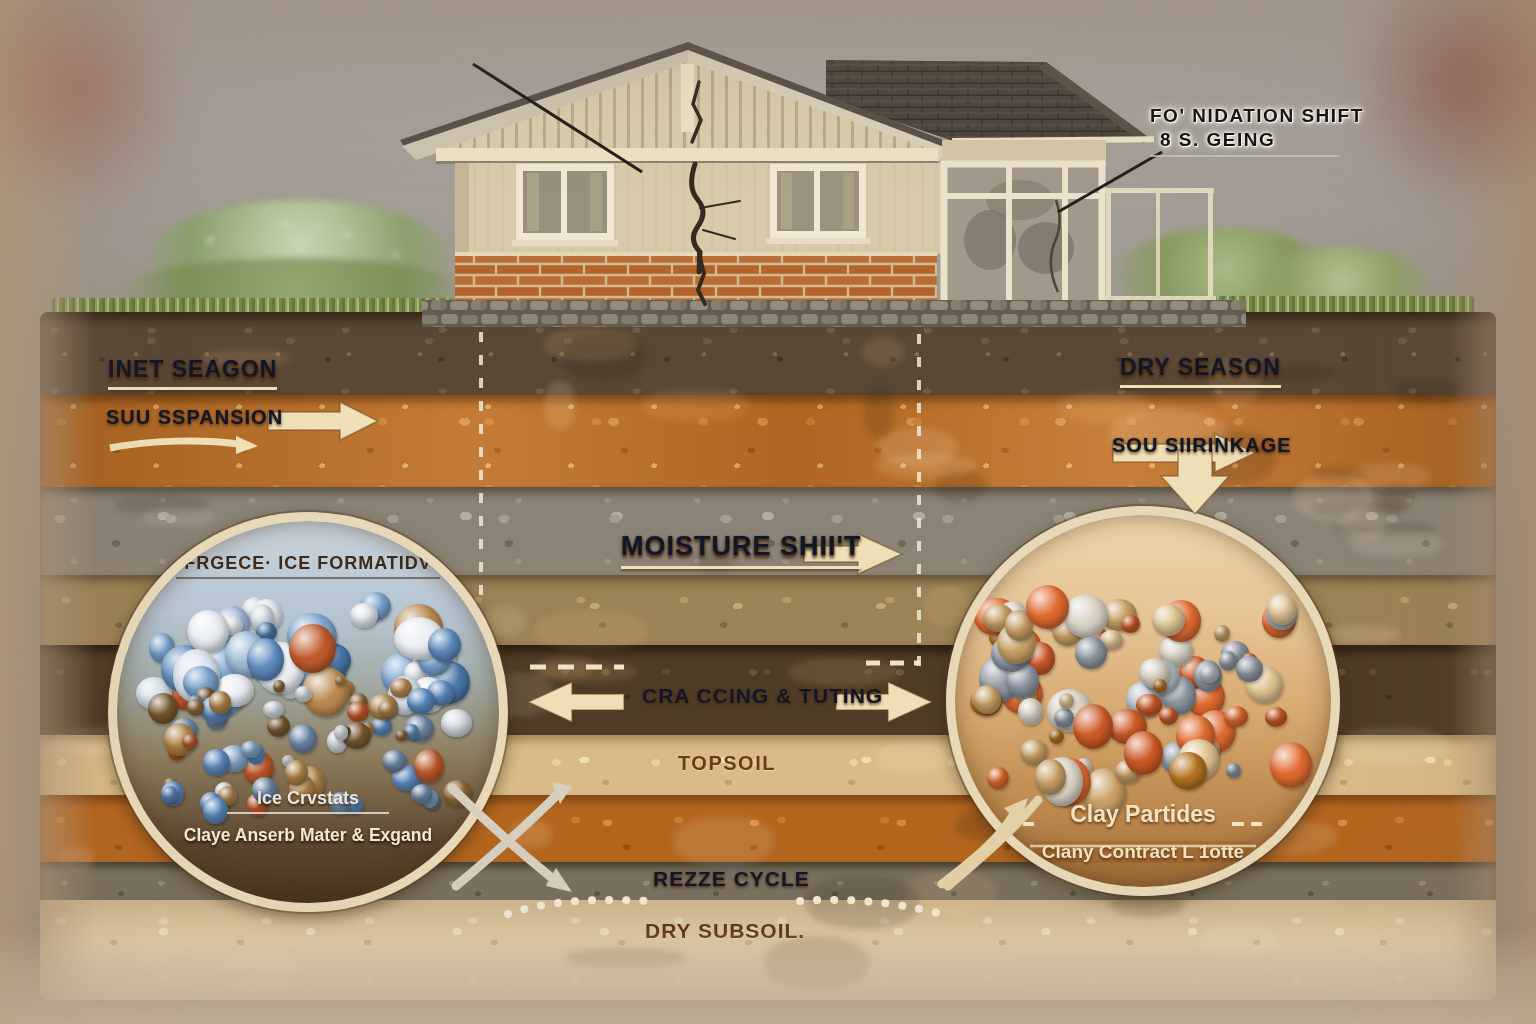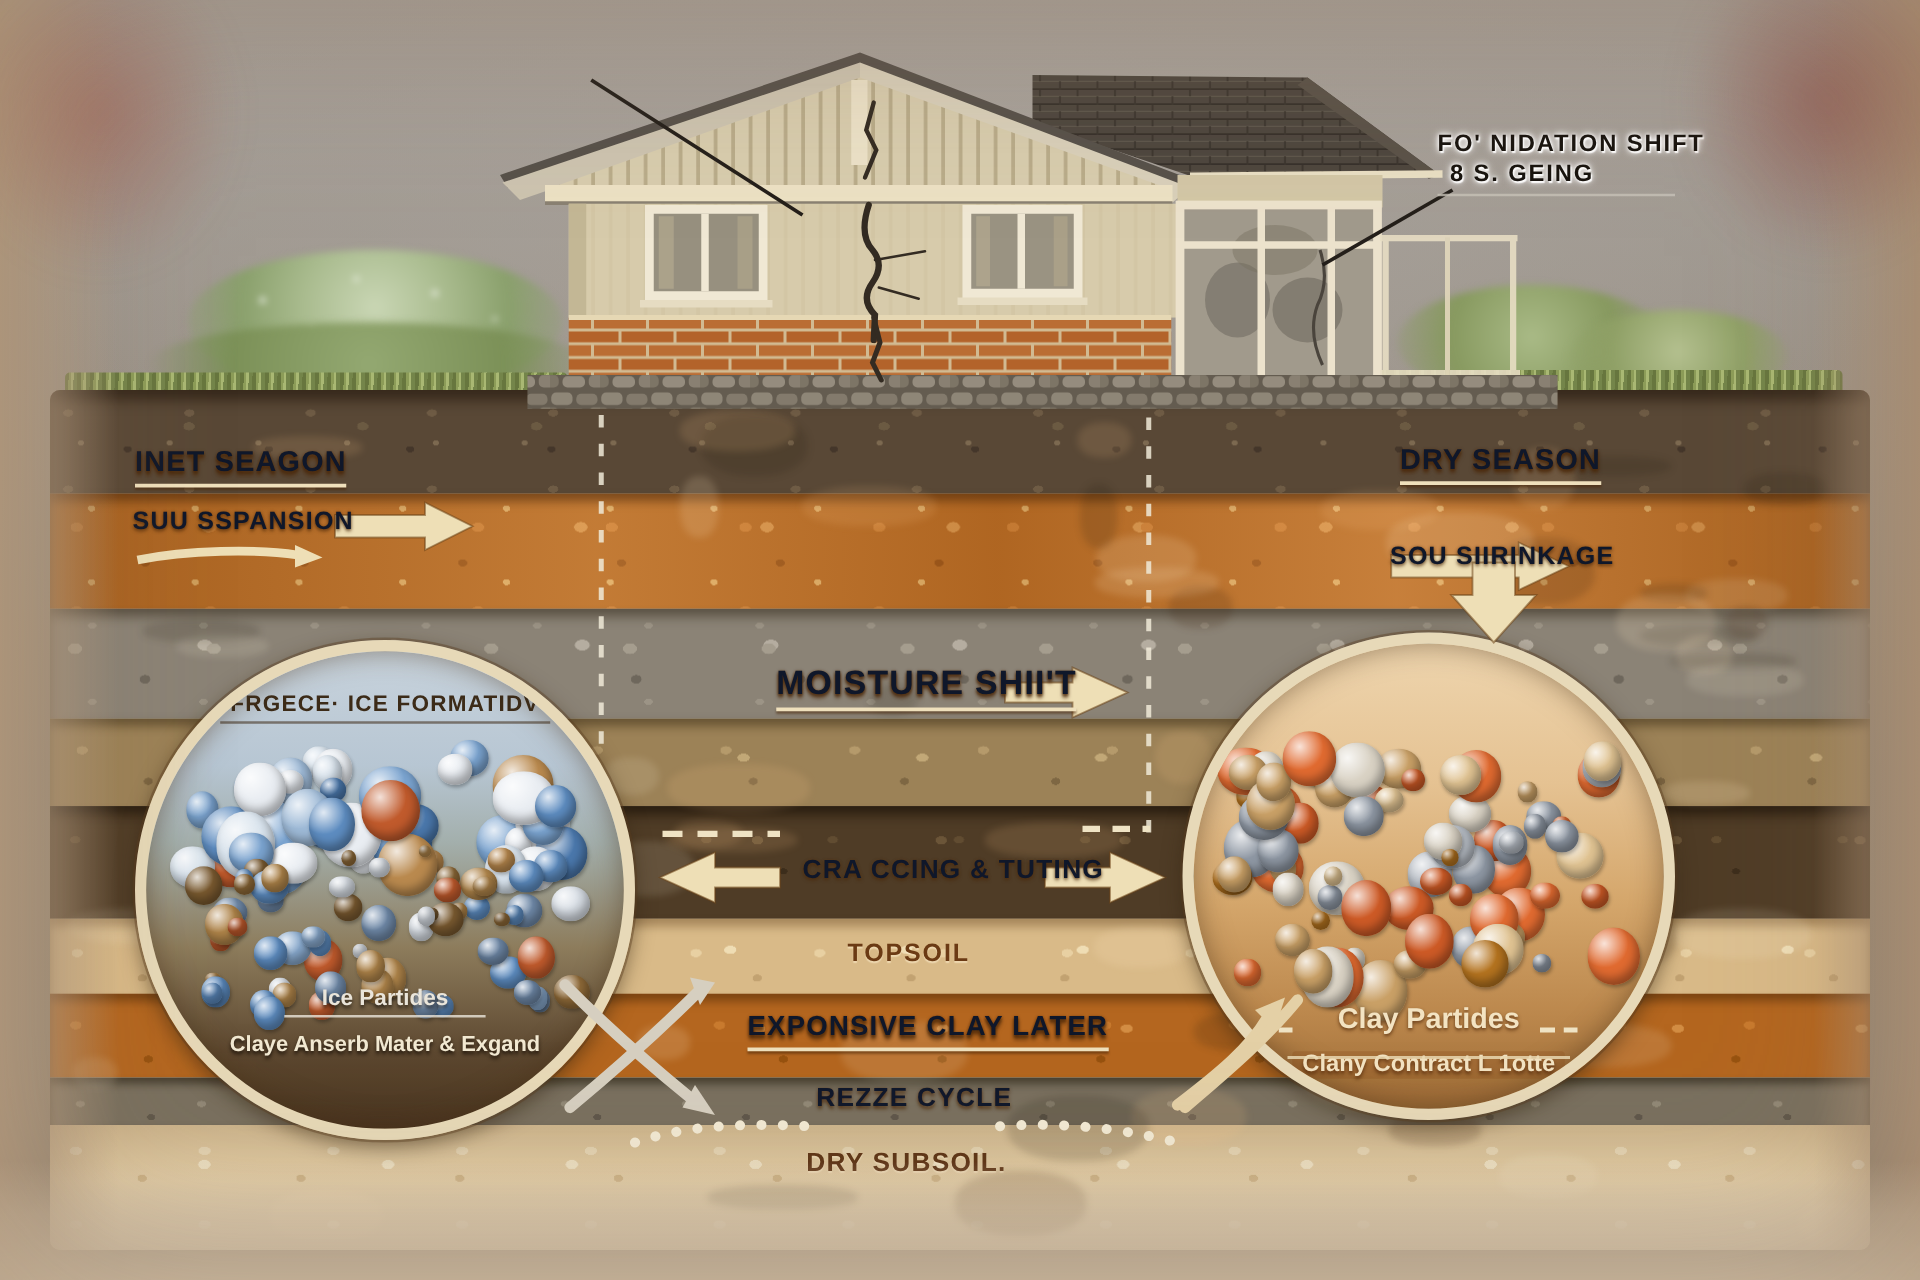--- a/index.html
+++ b/index.html
@@ -340,21 +340,21 @@
         <div class="particle" style="width: 14.9px; height: 13.2px; left: 71.7%; top: 72%; background: radial-gradient(circle at 32% 28%, rgba(255, 255, 255, 0.82), rgba(255, 255, 255, 0) 44%), rgb(111, 137, 168); box-shadow: rgba(0, 0, 0, 0.35) -3px -5px 8px inset, rgba(0, 0, 0, 0.28) 1px 2px 3px;"></div>
         <div class="particle" style="width: 12.3px; height: 13.7px; left: 40.2%; top: 39.9%; background: radial-gradient(circle at 32% 28%, rgba(255, 255, 255, 0.82), rgba(255, 255, 255, 0) 44%), rgb(143, 106, 56); box-shadow: rgba(0, 0, 0, 0.35) -3px -5px 8px inset, rgba(0, 0, 0, 0.28) 1px 2px 3px;"></div>
         <div class="particle" style="width: 19.3px; height: 19.6px; left: 24.8%; top: 83.5%; background: radial-gradient(circle at 32% 28%, rgba(255, 255, 255, 0.82), rgba(255, 255, 255, 0) 44%), rgb(176, 133, 74); box-shadow: rgba(0, 0, 0, 0.35) -3px -5px 8px inset, rgba(0, 0, 0, 0.28) 1px 2px 3px;"></div>
         <div class="particle" style="width: 17px; height: 16.1px; left: 16.2%; top: 48%; background: radial-gradient(circle at 32% 28%, rgba(255, 255, 255, 0.82), rgba(255, 255, 255, 0) 44%), rgb(143, 106, 56); box-shadow: rgba(0, 0, 0, 0.35) -3px -5px 8px inset, rgba(0, 0, 0, 0.28) 1px 2px 3px;"></div>
         <div class="particle" style="width: 13.3px; height: 11.9px; left: 74.2%; top: 60.3%; background: radial-gradient(circle at 32% 28%, rgba(255, 255, 255, 0.82), rgba(255, 255, 255, 0) 44%), rgb(143, 106, 56); box-shadow: rgba(0, 0, 0, 0.35) -3px -5px 8px inset, rgba(0, 0, 0, 0.28) 1px 2px 3px;"></div>
         <div class="particle" style="width: 22px; height: 22.9px; left: 19.9%; top: 86%; background: radial-gradient(circle at 32% 28%, rgba(255, 255, 255, 0.82), rgba(255, 255, 255, 0) 44%), rgb(93, 140, 192); box-shadow: rgba(0, 0, 0, 0.35) -3px -5px 8px inset, rgba(0, 0, 0, 0.28) 1px 2px 3px;"></div>
         <div class="particle" style="width: 26.7px; height: 27.1px; left: 20.8%; top: 68.2%; background: radial-gradient(circle at 32% 28%, rgba(255, 255, 255, 0.82), rgba(255, 255, 255, 0) 44%), rgb(93, 140, 192); box-shadow: rgba(0, 0, 0, 0.35) -3px -5px 8px inset, rgba(0, 0, 0, 0.28) 1px 2px 3px;"></div>
         <div class="particle" style="width: 24.9px; height: 27.4px; left: 20.8%; top: 87.7%; background: radial-gradient(circle at 32% 28%, rgba(255, 255, 255, 0.82), rgba(255, 255, 255, 0) 44%), rgb(93, 140, 192); box-shadow: rgba(0, 0, 0, 0.35) -3px -5px 8px inset, rgba(0, 0, 0, 0.28) 1px 2px 3px;"></div>
         <div class="particle" style="width: 24.7px; height: 21.9px; left: 70.6%; top: 68.7%; background: radial-gradient(circle at 32% 28%, rgba(255, 255, 255, 0.82), rgba(255, 255, 255, 0) 44%), rgb(111, 137, 168); box-shadow: rgba(0, 0, 0, 0.35) -3px -5px 8px inset, rgba(0, 0, 0, 0.28) 1px 2px 3px;"></div>
       </div>
-    <div class="c-label">Ice Partides</div>
+    <div class="c-label">Ice Crvstats</div>
     <div class="c-caption">Claye Anserb Mater &amp; Exgand</div>
   </div>
 
   <div class="inset thaw">
     <div class="particles" id="thaw-particles">
         <div class="particle" style="width: 15.4px; height: 17.4px; left: 70.2%; top: 21%; background: radial-gradient(circle at 32% 28%, rgba(255, 255, 255, 0.82), rgba(255, 255, 255, 0) 44%), rgb(201, 160, 102); box-shadow: rgba(0, 0, 0, 0.35) -3px -5px 8px inset, rgba(0, 0, 0, 0.28) 1px 2px 3px;"></div>
         <div class="particle" style="width: 32.3px; height: 33.7px; left: 55.1%; top: 70%; background: radial-gradient(circle at 32% 28%, rgba(255, 255, 255, 0.82), rgba(255, 255, 255, 0) 44%), rgb(141, 150, 162); box-shadow: rgba(0, 0, 0, 0.35) -3px -5px 8px inset, rgba(0, 0, 0, 0.28) 1px 2px 3px;"></div>
         <div class="particle" style="width: 36.1px; height: 36.7px; left: 45.2%; top: 44.8%; background: radial-gradient(circle at 32% 28%, rgba(255, 255, 255, 0.82), rgba(255, 255, 255, 0) 44%), rgb(180, 186, 194); box-shadow: rgba(0, 0, 0, 0.35) -3px -5px 8px inset, rgba(0, 0, 0, 0.28) 1px 2px 3px;"></div>
         <div class="particle" style="width: 23.9px; height: 25.5px; left: 9.7%; top: 27.6%; background: radial-gradient(circle at 32% 28%, rgba(255, 255, 255, 0.82), rgba(255, 255, 255, 0) 44%), rgb(180, 115, 31); box-shadow: rgba(0, 0, 0, 0.35) -3px -5px 8px inset, rgba(0, 0, 0, 0.28) 1px 2px 3px;"></div>
         <div class="particle" style="width: 45.2px; height: 43.1px; left: 22.8%; top: 47.9%; background: radial-gradient(circle at 32% 28%, rgba(255, 255, 255, 0.82), rgba(255, 255, 255, 0) 44%), rgb(217, 210, 196); box-shadow: rgba(0, 0, 0, 0.35) -3px -5px 8px inset, rgba(0, 0, 0, 0.28) 1px 2px 3px;"></div>
@@ -596,21 +596,20 @@
 
   <div class="lbl cream rule" style="left:1120px;top:354px;font-size:23px;">DRY SEASON</div>
   <div class="lbl cream" style="left:1112px;top:406px;font-size:20px;margin-top:28px;">SOU SIIRINKAGE</div>
 
   <div class="lbl cream rule" style="left:621px;top:531px;font-size:27px;">MOISTURE SHII'T</div>
 
   <div class="lbl cream" style="left:642px;top:684px;font-size:21px;">CRA CCING &amp; TUTING</div>
 
   <div class="lbl" style="left:678px;top:752px;font-size:20px;color:#6b3a14;letter-spacing:1.5px;text-shadow:0 1px 1px rgba(255,240,210,.55);">TOPSOIL</div>
 
-  <div class="lbl cream rule" style="left:598px;top:808px;font-size:22px;">EXPONSIVE CLAY LATER</div>
 
   <div class="lbl cream" style="left:653px;top:867px;font-size:21px;">REZZE CYCLE</div>
 
   <div class="lbl" style="left:645px;top:919px;font-size:21px;color:#5d3416;letter-spacing:1px;text-shadow:0 1px 1px rgba(255,240,210,.45);">DRY SUBSOIL.</div>
 
   <div class="vig vigL"></div>
   <div class="vig vigR"></div>
   <div class="vig vigB"></div>
   <div class="vig vigTL"></div>
   <div class="vig vigTR"></div>

